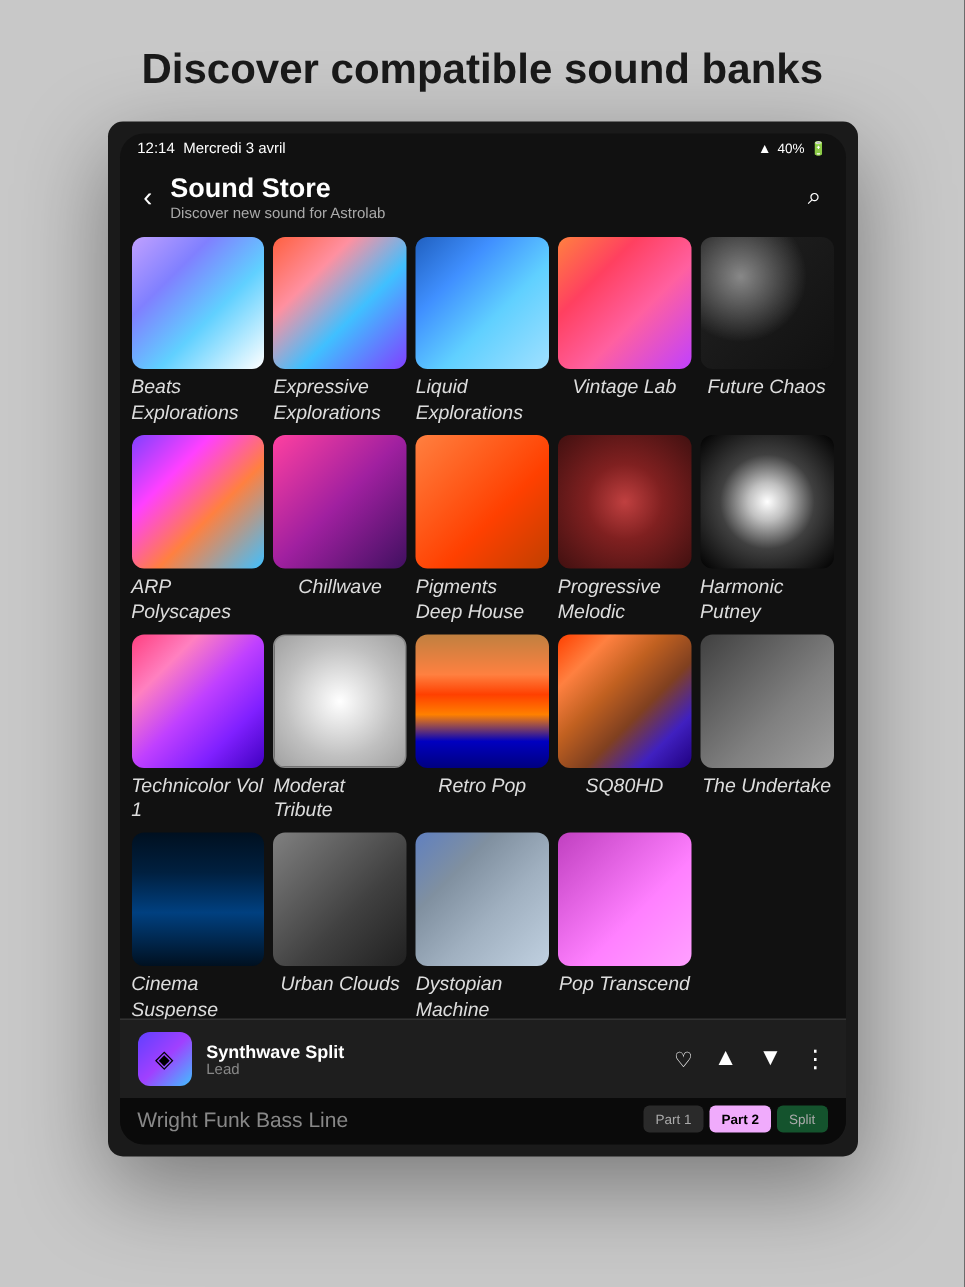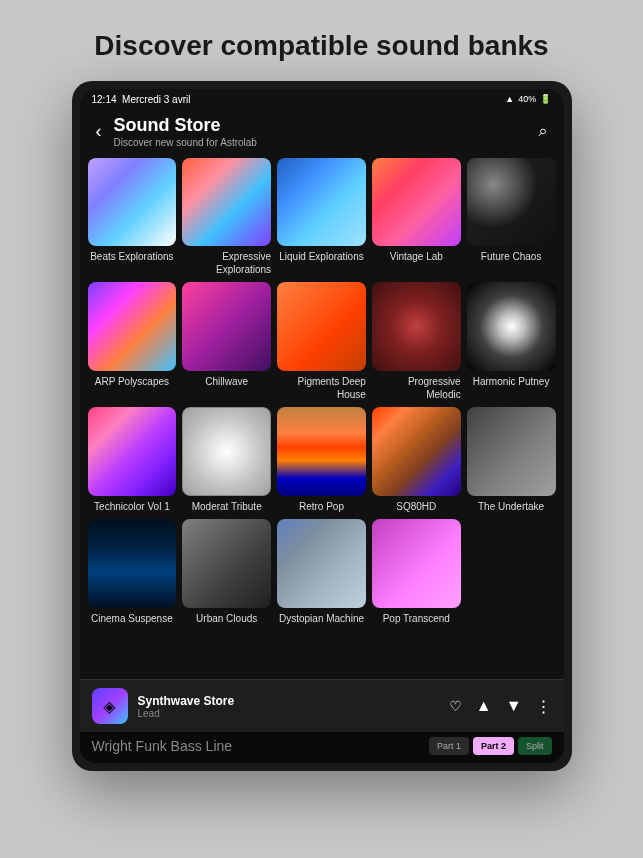--- a/index.html
+++ b/index.html
@@ -22,21 +22,21 @@
     .page-header h1 {
       font-size: 28px;
       font-weight: 600;
       line-height: 1.25;
     }
 
     .tablet-wrapper {
       width: 500px;
       height: 690px;
       background: #1a1a1a;
-      border-radius: 20px;
+      border-radius: 10px;
       padding: 8px;
       box-shadow: 0 20px 60px rgba(0,0,0,0.4);
       position: relative;
     }
 
     .tablet-screen {
       width: 100%;
       height: 100%;
       background: #111111;
       border-radius: 16px;
@@ -124,23 +124,24 @@
     .sound-thumb {
       width: 100%;
       aspect-ratio: 1;
       border-radius: 8px;
       overflow: hidden;
       margin-bottom: 4px;
     }
 
     .sound-label {
       color: #dddddd;
-      font-size: 10px;
-      text-align: right;
+      font-size: 13px;
+      text-align: left;
       line-height: 1.3;
+      font-style: italic;
     }
 
     
     .thumb-beats { background: linear-gradient(135deg, #c0a0ff 0%, #8080ff 30%, #60d0ff 60%, #ffffff 100%); }
     .thumb-expressive { background: linear-gradient(135deg, #ff6040 0%, #ff90a0 30%, #40c0ff 60%, #8040ff 100%); }
     .thumb-liquid { background: linear-gradient(135deg, #2060c0 0%, #4090ff 30%, #60d0ff 60%, #a0e0ff 100%); }
     .thumb-vintage { background: linear-gradient(135deg, #ff8040 0%, #ff4060 30%, #ff60a0 60%, #c040ff 100%); }
     .thumb-future { background: linear-gradient(135deg, #202020 0%, #404040 30%, #606060 50%, #303030 100%); background-image: radial-gradient(ellipse at 30% 30%, #888 0%, transparent 50%), linear-gradient(135deg, #222 0%, #111 100%); }
     .thumb-arp { background: linear-gradient(135deg, #8040ff 0%, #ff40ff 30%, #ff8040 60%, #40c0ff 100%); }
     .thumb-chillwave { background: linear-gradient(135deg, #ff60c0 0%, #c040ff 30%, #8040c0 60%, #602080 100%); background-image: linear-gradient(135deg, #ff40a0 0%, #a020a0 50%, #401060 100%); }
@@ -363,21 +364,21 @@
             <div class="sound-thumb thumb-pop"></div>
             <div class="sound-label">Pop
 Transcend</div>
           </div>
         </div>
     </div>
 
     <div class="now-playing-bar">
       <div class="np-icon">◈</div>
       <div class="np-info">
-        <div class="np-title">Synthwave Store</div>
+        <div class="np-title">Synthwave Split</div>
         <div class="np-subtitle">Lead</div>
       </div>
       <div class="np-controls">
         <span class="np-btn np-heart">♡</span>
         <span class="np-btn">▲</span>
         <span class="np-btn">▼</span>
         <span class="np-btn">⋮</span>
       </div>
     </div>
 

